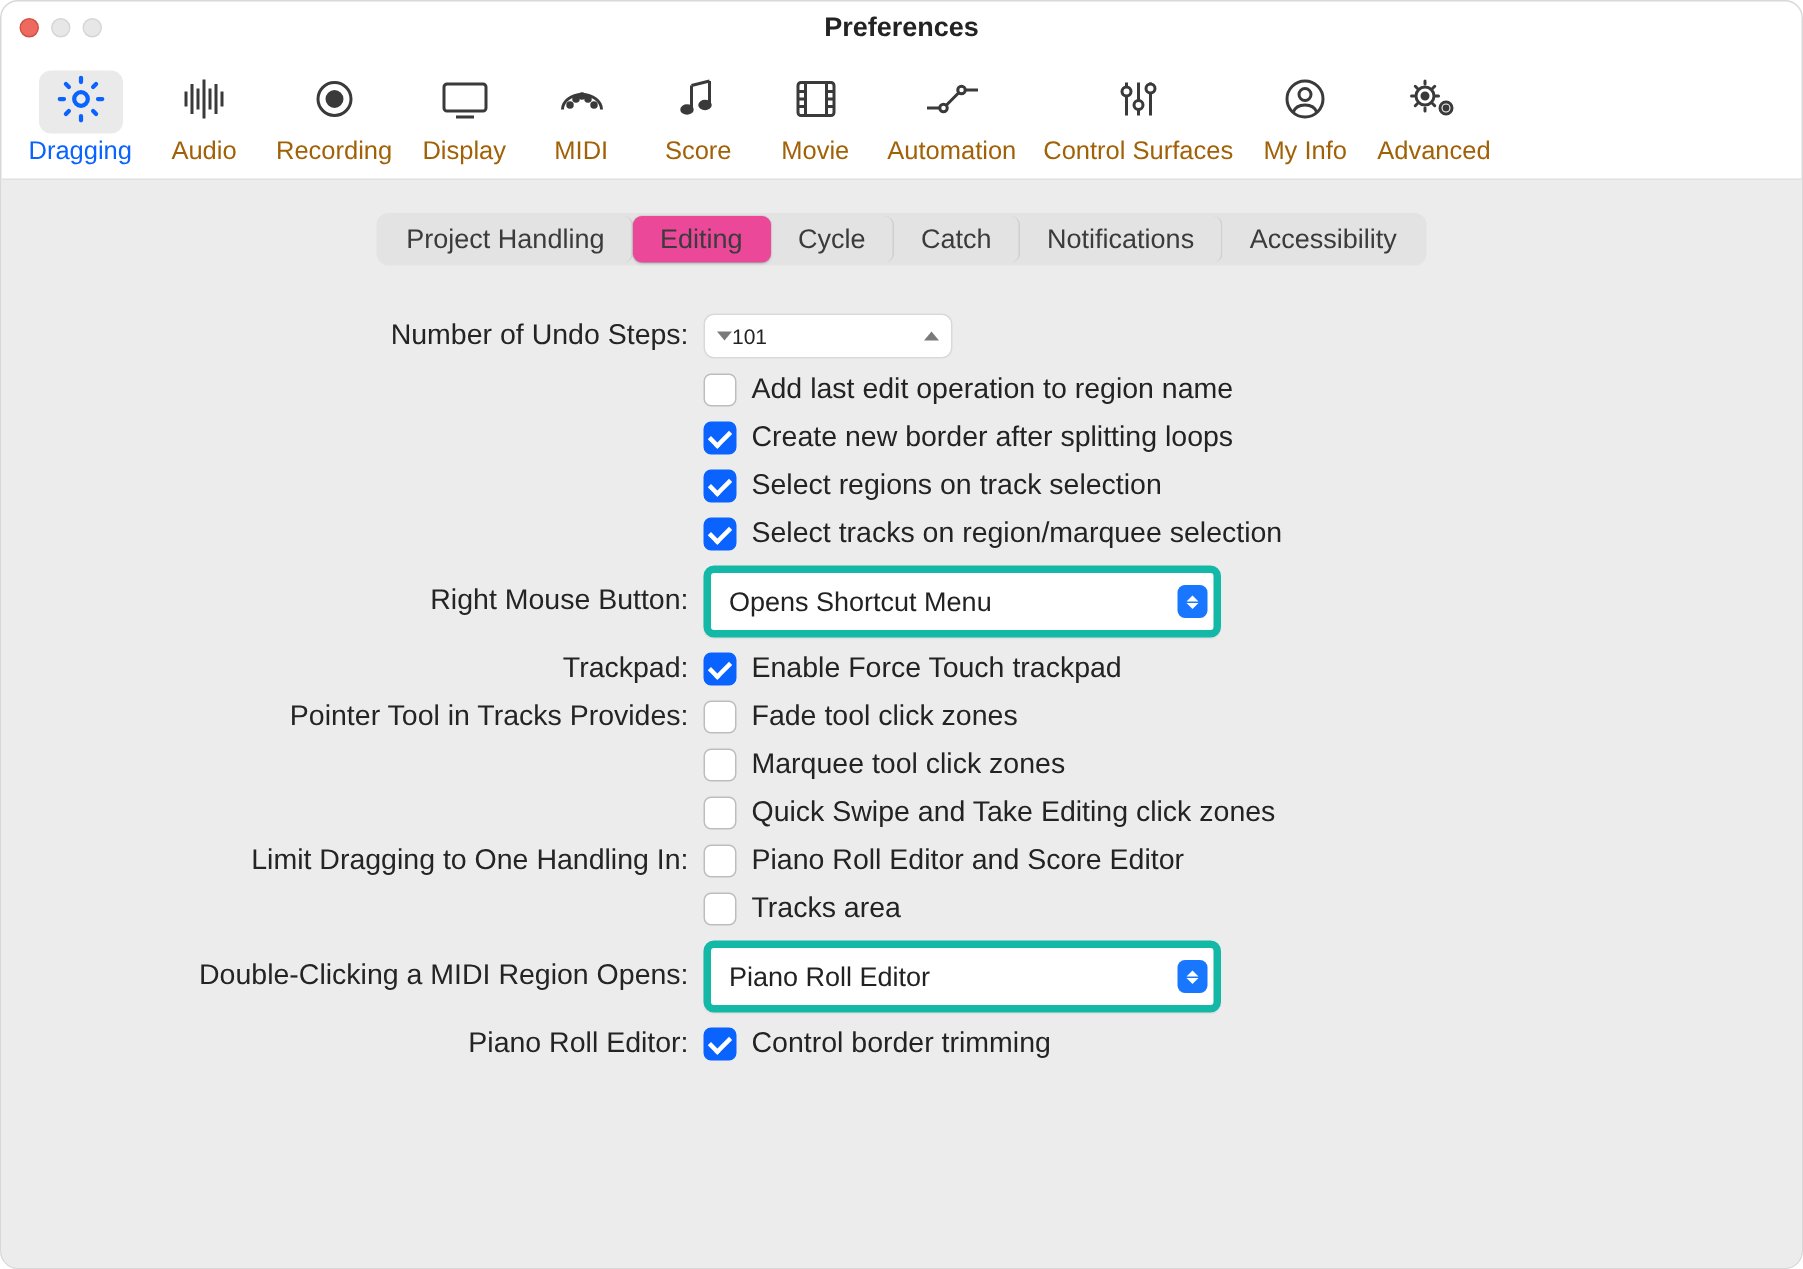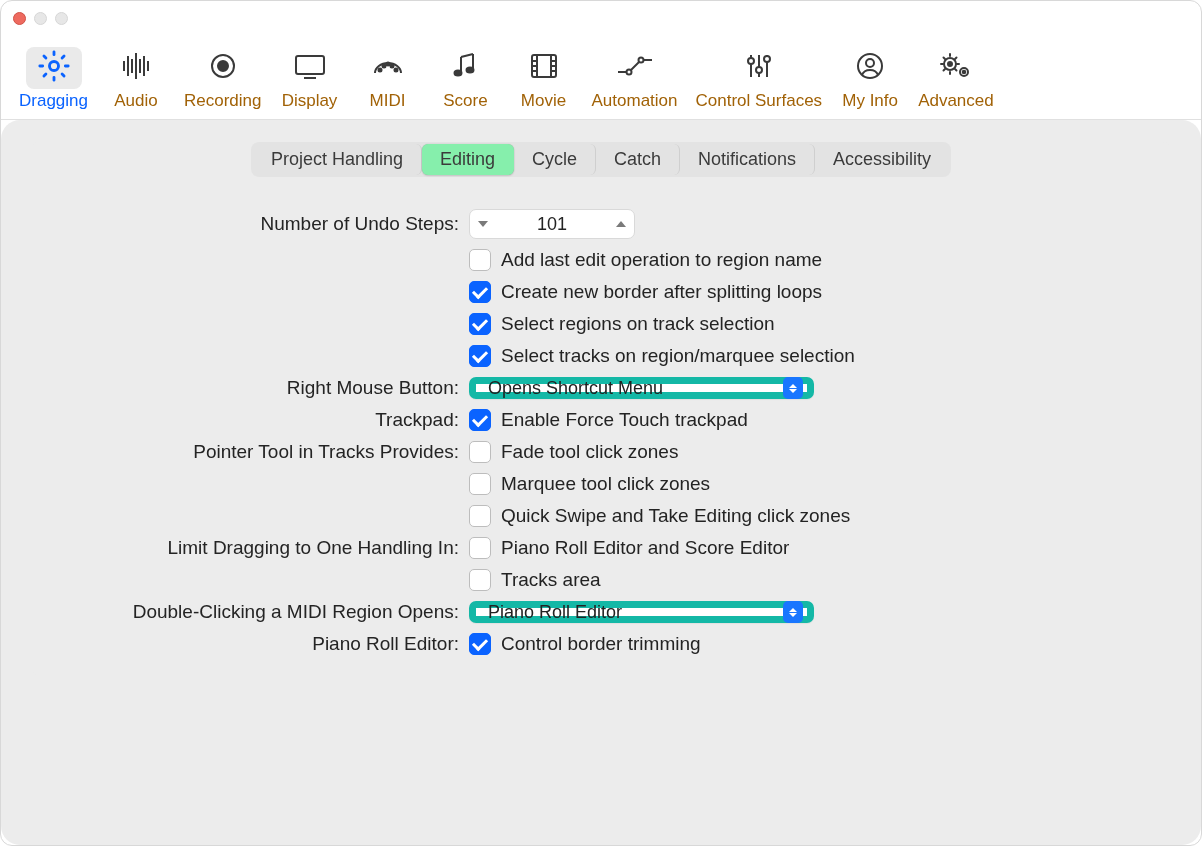--- a/index.html
+++ b/index.html
@@ -69,21 +69,20 @@
   }
   .icon-wrap {
     width:56px; height:42px;
     display:flex; align-items:center; justify-content:center;
   }
   .tlabel { font-size:17px; margin-top:2px; }
   .content {
     flex:1;
     background:#ececec;
     padding: 22px 28px;
-    border-radius: 19px;
   }
   .panel {
     background:#ececec;
     border-radius: 10px;
     position: relative;
   }
   .subtabs {
     display:flex;
     justify-content:center;
     margin: 0 auto 14px auto;
@@ -97,21 +96,21 @@
   .seg-item {
     padding: 5px 18px;
     font-size:18px;
     color:#3b3b3b;
     border-radius:6px;
     cursor:pointer;
     border-right:1px solid #cfcfcf;
   }
   .seg-item:last-child { border-right:none; }
   .seg-item.active {
-    background:#86efac;
+    background:#ec4899;
     box-shadow: 0 0 1px rgba(0,0,0,.25), 0 1px 2px rgba(0,0,0,.12);
     border-right-color:transparent;
   }
   .form {
     padding: 18px 0 10px 0;
   }
   .row {
     display:flex;
     align-items:center;
     margin-bottom: 10px;
@@ -148,23 +147,23 @@
     border-bottom:3px solid #fff;
     transform: rotate(-45deg) translate(1px,-1px);
   }
   .chk-label {
     font-size:19px;
   }
   .select {
     display:flex;
     align-items:center;
     background:#fff;
-    border:7px solid #14b8a6;
+    border:5px solid #14b8a6;
     border-radius:7px;
-    height:22px;
+    height:48px;
     padding: 0 4px 0 12px;
     min-width: 345px;
     box-shadow: 0 1px 1px rgba(0,0,0,.05);
     cursor:pointer;
     justify-content: space-between;
   }
   .select .sel-text { font-size:18px; color:#222; }
   .sel-arrows {
     width:20px;height:22px;
     background:#1976ff;
@@ -185,39 +184,40 @@
     align-items:center;
     background:#fff;
     border:1px solid #d9d9d9;
     border-radius:7px;
     height:30px;
     min-width:166px;
     justify-content:space-between;
     padding:0 8px;
     cursor:pointer;
   }
-  .stepper .sval{ font-size:18px; flex:1; text-align:center;}
+  .stepper .sval{ font-size:14px; flex:1; }
   .chev {
     width:0;height:0;
     border-left:5px solid transparent;
     border-right:5px solid transparent;
   }
   .chev.down{ border-top:6px solid #7a7a7a;}
   .chev.up{ border-bottom:6px solid #7a7a7a;}
 </style>
 </head>
 <body>
 
 <div class="window">
   <div class="titlebar">
     <div class="traffic">
       <div class="dot red"></div>
       <div class="dot yel"></div>
       <div class="dot grn"></div>
     </div>
+    <div class="title-center">Preferences</div>
   </div>
 
   <div class="toolbar">
 
     <div class="tool active">
       <div class="icon-wrap">
           <span>
         <svg width="34" height="34" viewBox="0 0 24 24" fill="none" stroke="#0a63ff" stroke-width="2">
               <circle cx="12" cy="12" r="3.2"></circle>
               <path d="M12 2v2M12 20v2M4.9 4.9l1.4 1.4M17.7 17.7l1.4 1.4M2 12h2M20 12h2M4.9 19.1l1.4-1.4M17.7 6.3l1.4-1.4" stroke-linecap="round"></path>

